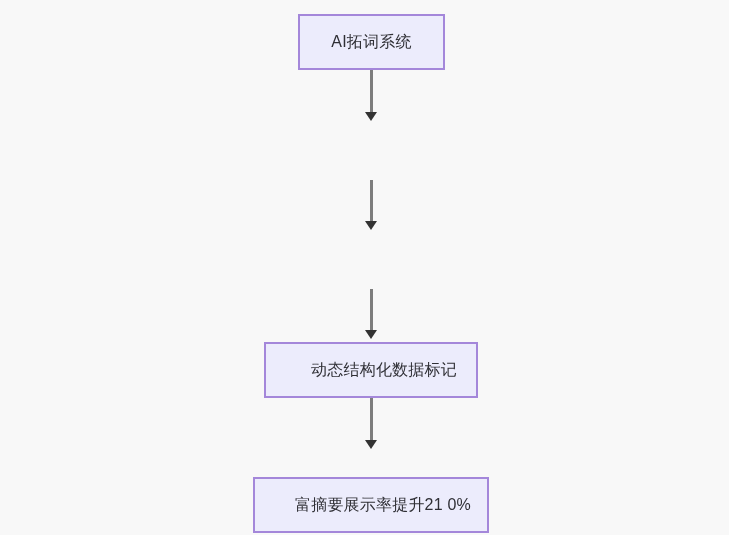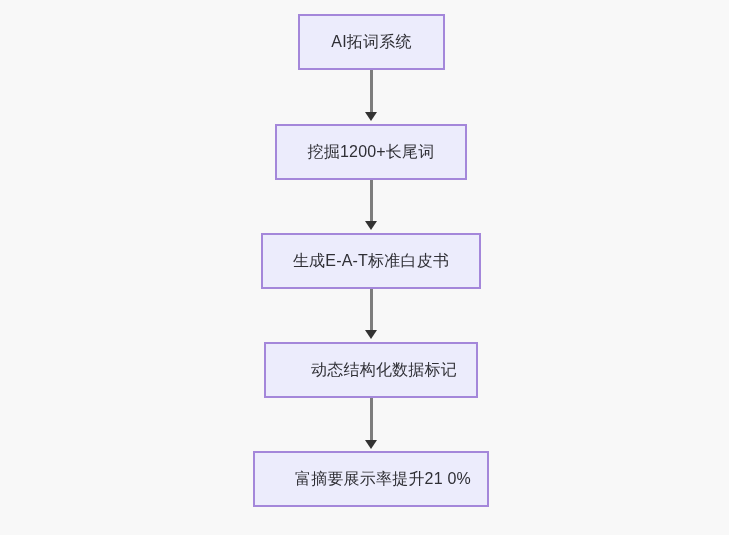--- a/index.html
+++ b/index.html
@@ -64,29 +64,23 @@
   <div class="edge" style="left:370px; top:289px; height:43px;"></div>
   <div class="arrowhead" style="left:365px; top:330px;"></div>
 
   <div class="edge" style="left:370px; top:398px; height:43px;"></div>
   <div class="arrowhead" style="left:365px; top:440px;"></div>
 
   <div class="node" style="left:298px; top:14px; width:147px; height:56px;">
     <span class="node-label">AI拓词系统</span>
   </div>
 
-  <div class="node" style="left:275px; top:124px; width:192px; height:56px;">
-    <span class="node-label">挖掘1200+长尾词</span>
-  </div>
 
-  <div class="node" style="left:261px; top:233px; width:220px; height:56px;">
-    <span class="node-label">生成E-A-T标准白皮书</span>
-  </div>
 
   <div class="node" style="left:264px; top:342px; width:214px; height:56px;padding-left:26px;">
     <span class="node-label">动态结构化数据标记</span>
   </div>
 
-  <div class="node" style="left:253px; top:451px; width:236px; height:56px;padding-left:24px;">
+  <div class="node" style="left:253px; top:477px; width:236px; height:56px;padding-left:24px;">
     <span class="node-label">富摘要展示率提升21 0%</span>
   </div>
 
 </div>
 
 </body></html>

